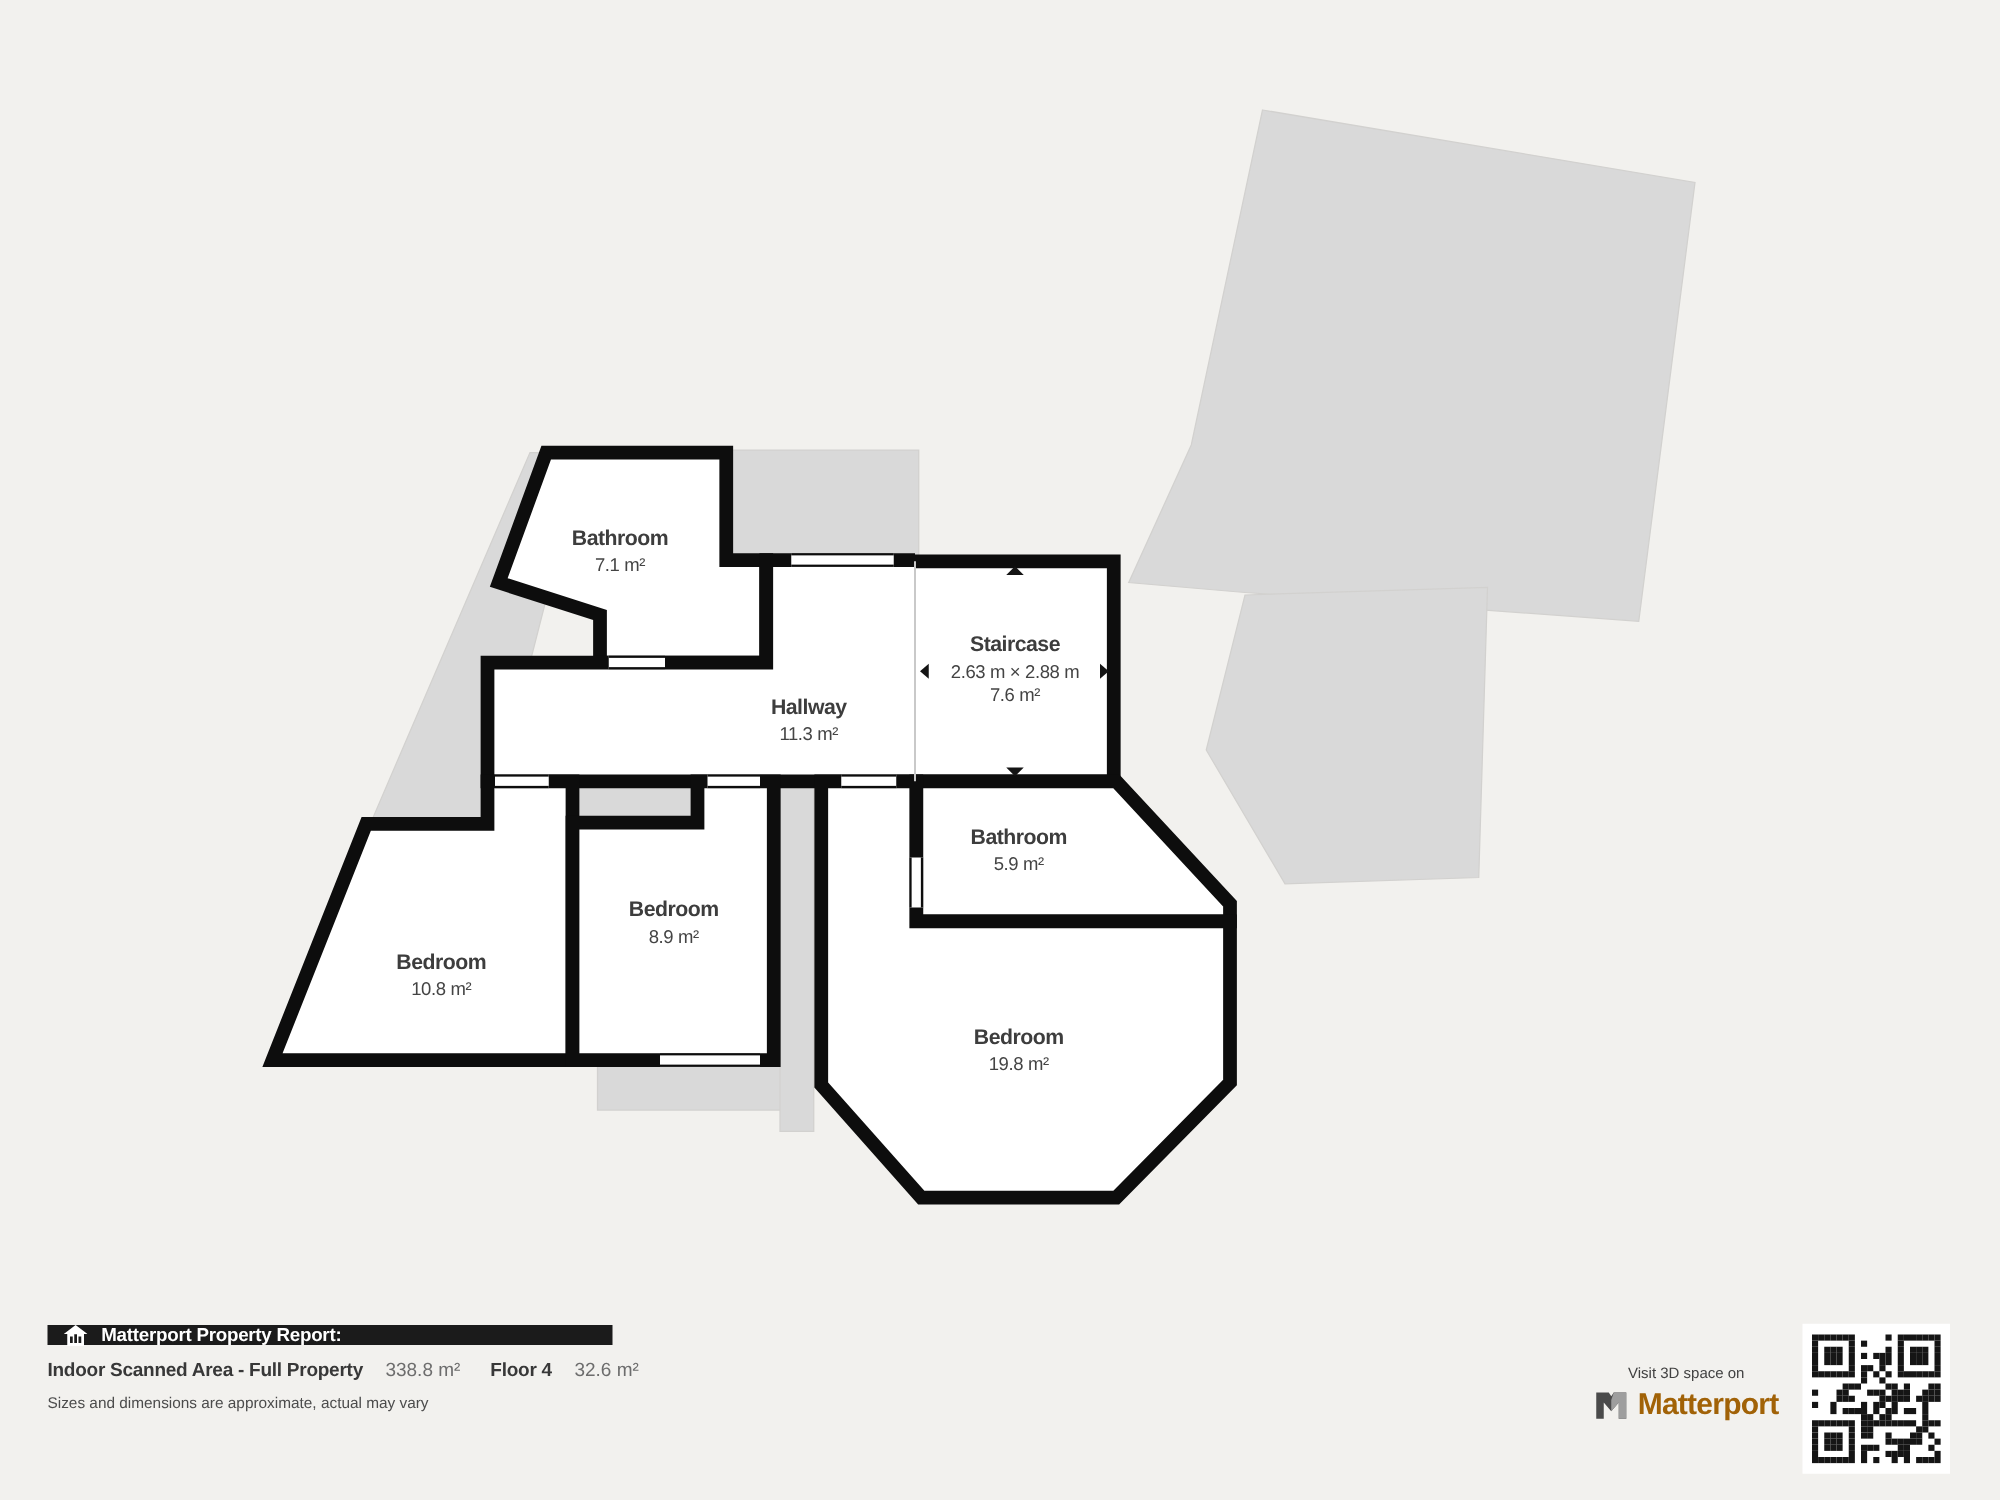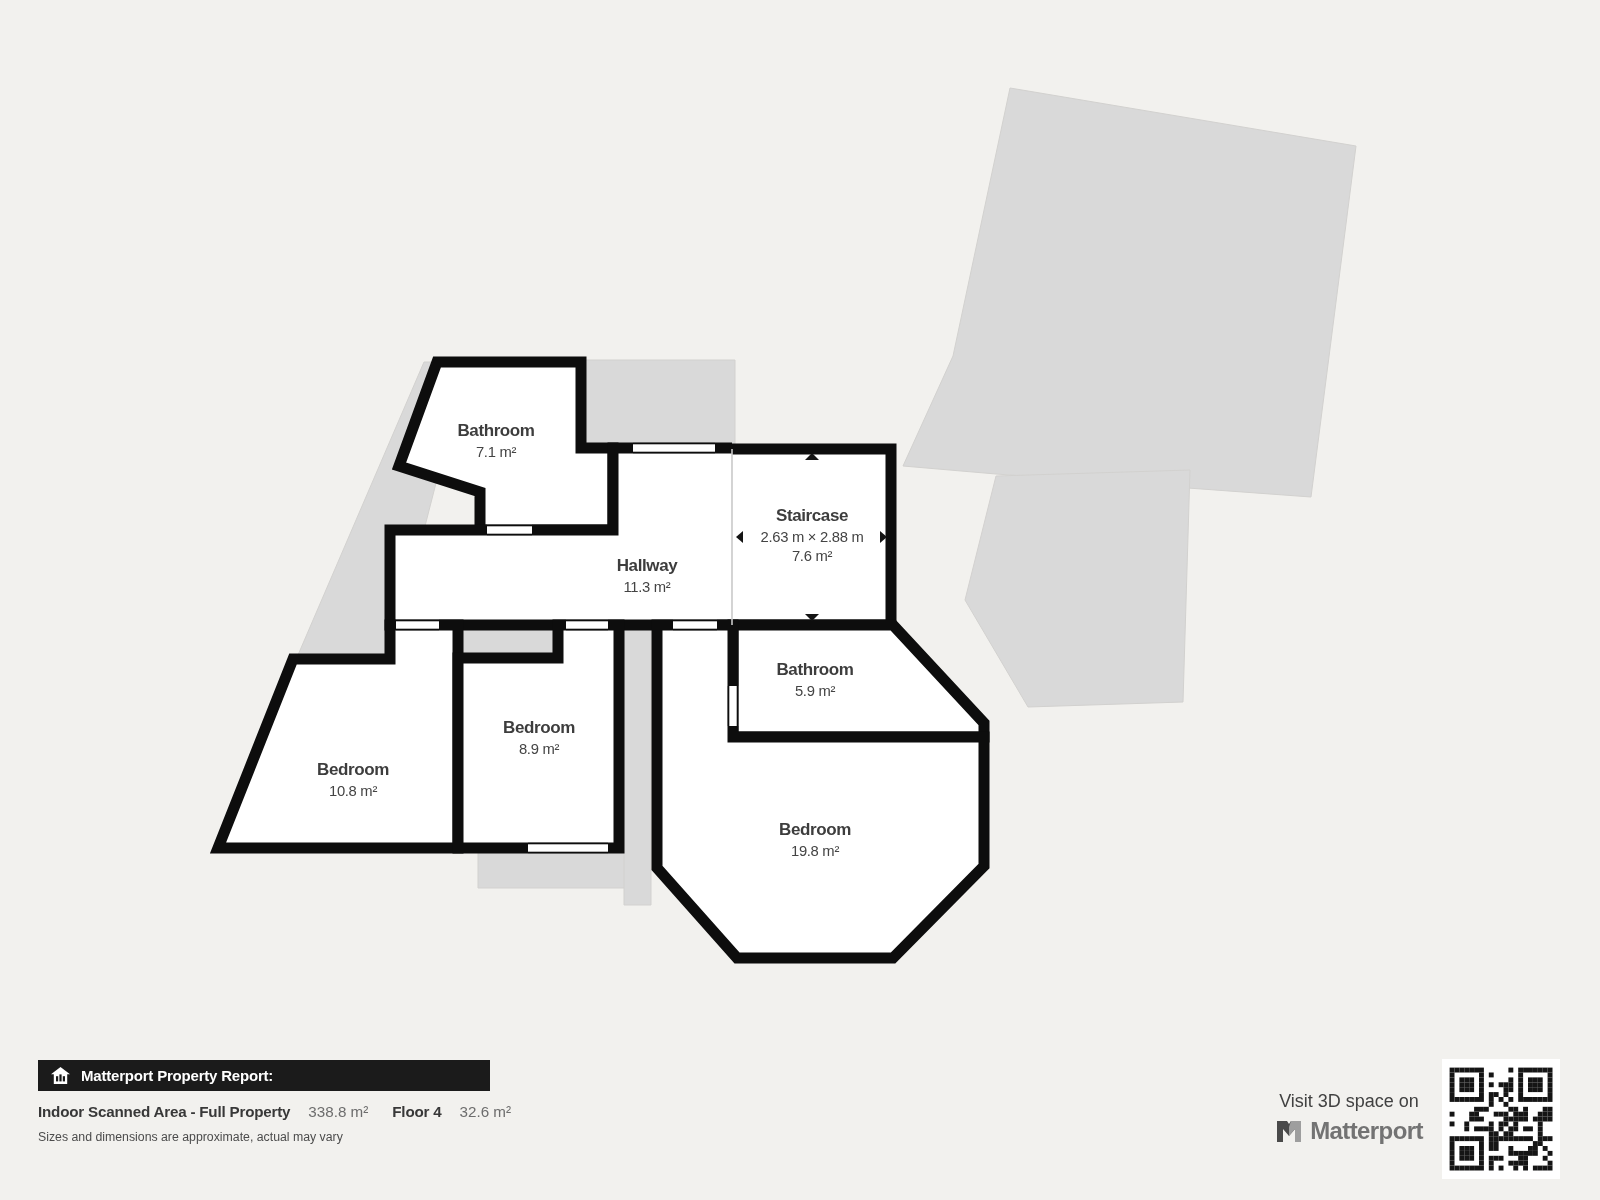--- a/index.html
+++ b/index.html
@@ -12,34 +12,34 @@
   .divider-line{stroke:#c9c9c9;stroke-width:1.6;}
   .door-gap{fill:#ffffff;}
   .door-edge{fill:#0d0d0d;}
   .dim-arrow{fill:#141414;}
 
   text{font-family:"Liberation Sans",sans-serif;text-anchor:middle;}
   .room-name{font-weight:bold;font-size:17px;fill:#3d3d3d;letter-spacing:-0.4px;}
   .room-sub{font-size:14.8px;fill:#444444;letter-spacing:-0.3px;}
 
   .info{position:absolute;left:38px;top:1060px;width:452px;}
-  .banner{height:31px;background:#1b1b1b;display:flex;align-items:center;
+  .banner{height:16px;background:#1b1b1b;display:flex;align-items:center;
           padding-left:13px;box-sizing:border-box;}
   .banner-text{color:#ffffff;font-weight:bold;font-size:15px;margin-left:11px;letter-spacing:-0.2px;}
   .title{font-size:19.5px;font-weight:bold;color:#262626;margin-top:12px;letter-spacing:-0.2px;}
   .stats{display:flex;align-items:flex-end;margin-top:10px;font-size:15.2px;white-space:nowrap;}
   .stats .lbl{font-weight:bold;color:#383838;letter-spacing:-0.2px;}
   .stats .val{color:#6d6d6d;margin-left:18px;}
   .stats .bar{width:2px;height:19px;background:#8f8f8f;margin:0 12px;}
   .disclaimer{margin-top:10px;font-size:12.3px;color:#4c4c4c;}
 
   .promo{position:absolute;left:1230px;top:1091px;width:238px;text-align:center;}
-  .visit{font-size:18px;color:#414141;text-align:center;}
+  .visit{font-size:12px;color:#414141;text-align:center;}
   .brandrow{display:flex;justify-content:center;align-items:center;gap:7px;margin-top:5px;}
-  .wordmark{font-size:24px;font-weight:bold;color:#737373;letter-spacing:-0.6px;}
+  .wordmark{font-size:24px;font-weight:bold;color:#a16207;letter-spacing:-0.6px;}
 
   .qr-bg{fill:#ffffff;}
   .qr-module{fill:#151515;}
 </style>
 </head>
 <body>
 
 <div class="page">
 
   <svg class="plan" viewBox="0 0 1600 1200">

